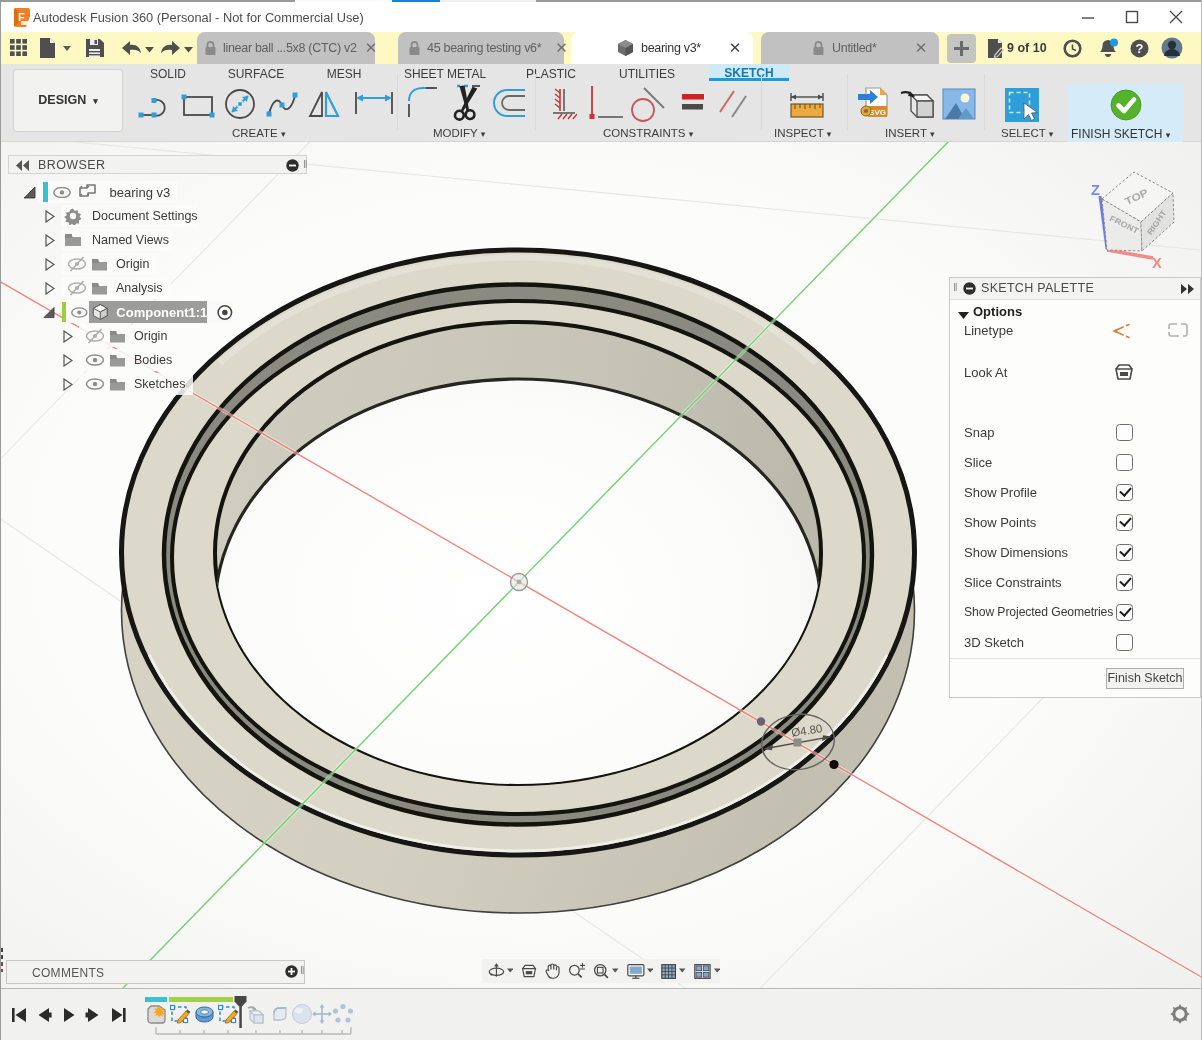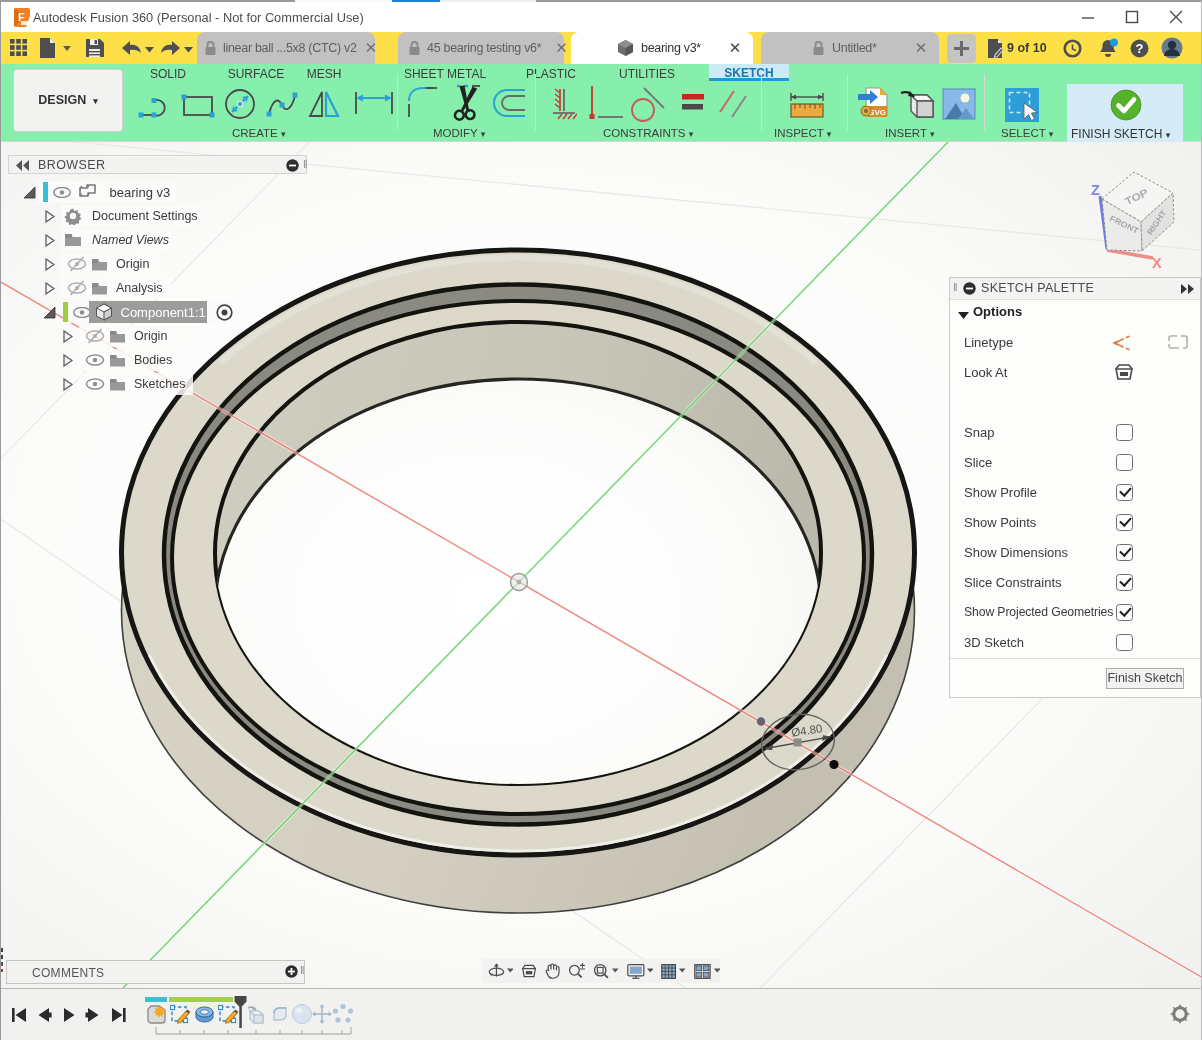--- a/index.html
+++ b/index.html
@@ -3,26 +3,26 @@
 <meta charset="utf-8">
 <style>
 *{margin:0;padding:0;box-sizing:border-box;}
 html,body{width:1202px;height:1040px;overflow:hidden;}
 body{font-family:"Liberation Sans",sans-serif;background:#fff;}
 #app{position:relative;width:1202px;height:1040px;background:#fff;overflow:hidden;border-left:1px solid #9a9a9a;border-right:1px solid #bbb;}
 .abs{position:absolute;}
 .seg{position:absolute;top:0;height:2px;}
 #titlebar{position:absolute;left:0;top:2px;width:1202px;height:30px;background:#fff;}
 #title-text{position:absolute;left:32px;top:8px;font-size:12.8px;color:#4d4d4d;}
-#tabbar{position:absolute;left:0;top:32px;width:1202px;height:32px;background:#fde047;}
+#tabbar{position:absolute;left:0;top:32px;width:1202px;height:32px;background:#fef9c3;}
 .doctab{position:absolute;top:0;height:32px;border-radius:8px 8px 0 0;background:#c1c1c1;display:flex;align-items:center;font-size:12.5px;letter-spacing:-0.3px;color:#5f5f5f;}
 .doctab svg{flex:0 0 auto;}
 .doctab .tx{white-space:nowrap;}
 .doctab .cl{margin-left:auto;font-size:15px;color:#6e6e6e;}
-#ribbon{position:absolute;left:0;top:64px;width:1202px;height:78px;background:#86efac;border-bottom:1px solid #d5d5d3;}
+#ribbon{position:absolute;left:0;top:64px;width:1202px;height:78px;background:#e5e5e5;border-bottom:1px solid #d5d5d3;}
 .rtab{position:absolute;top:0;height:20px;font-size:12px;color:#3c3c3c;text-align:center;line-height:20px;}
 .glabel{position:absolute;top:63px;font-size:11.5px;color:#3c3c3c;white-space:nowrap;}
 .gsep{position:absolute;top:10px;height:56px;width:1px;background:#d9d9d7;}
 .panelhead{background:#f2f2f1;border:1px solid #d4d4d2;}
 .brow{position:absolute;display:flex;align-items:center;height:22px;background:rgba(251,251,250,0.85);}
 .brow .t{font-size:13px;color:#3a3a3a;white-space:nowrap;}
 #palette{position:absolute;left:948px;top:277px;width:252px;height:421px;background:#fdfdfc;border:1px solid #c9c9c7;}
 .prow{position:absolute;left:0;width:100%;height:30px;}
 .prow .lab{position:absolute;left:14px;top:7px;font-size:13px;color:#3a3a3a;}
 #comments{position:absolute;left:5px;top:960px;width:299px;height:24px;background:#f2f2f1;border:1px solid #c6c6c4;}
@@ -146,21 +146,21 @@
       </svg>
  <svg class="abs" style="left:1160px;top:5px" width="22" height="22" viewBox="0 0 22 22">
         <circle cx="11" cy="11" r="10.5" fill="#64788f"></circle>
         <circle cx="11" cy="8" r="4.2" fill="#25303d"></circle>
         <path d="M3,19 a8,7 0 0 1 16,0 z" fill="#25303d"></path>
       </svg>
 </div>
 <div id="ribbon">
  <div class="rtab" style="left:144px;width:46px;">SOLID</div>
  <div class="rtab" style="left:222px;width:66px;">SURFACE</div>
- <div class="rtab" style="left:300px;width:46px;text-align:center;">MESH</div>
+ <div class="rtab" style="left:320px;width:46px;text-align:center;">MESH</div>
  <div class="rtab" style="left:395px;width:98px;">SHEET METAL</div>
  <div class="rtab" style="left:521px;width:58px;">PLASTIC</div>
  <div class="rtab" style="left:612px;width:68px;">UTILITIES</div>
  <div class="rtab" style="left:708px;width:80px;background:#cdeaf7;color:#1478b4;font-weight:bold;border-bottom:3px solid #1c9bd9;height:17px;line-height:18px;">SKETCH</div>
  <div class="abs" style="left:12px;top:5px;width:110px;height:63px;border:1px solid #d2d2d0;border-radius:4px;background:#f2f2f1;text-align:center;line-height:61px;font-size:12.5px;font-weight:bold;color:#333;">DESIGN&nbsp;&nbsp;<span style="font-size:9px;">▾</span></div>
  <div class="gsep" style="left:396px;"></div>
  <div class="gsep" style="left:534px;"></div>
  <div class="gsep" style="left:760px;"></div>
  <div class="gsep" style="left:846px;"></div>
  <div class="gsep" style="left:983px;"></div>
@@ -428,21 +428,21 @@
  <div class="t" style="font-size:12.5px;">Document Settings</div>
 </div>
 <div class="brow" style="left:60px;top:229px;width:110px;">
  <svg width="11" height="13" viewBox="0 0 11 13" style="margin-left:-17px;margin-right:9px;">
           <polygon points="2,1 10,6.5 2,12" fill="#f5f5f5" stroke="#555" stroke-width="1.2"></polygon>
         </svg>
  <svg width="18" height="14" viewBox="0 0 18 14" style="margin-right:10px;">
           <path d="M1,2 h6 l2,2 h8 v9 h-16 z" fill="#999"></path>
           <rect x="1" y="1" width="7" height="4" fill="#8a8a8a"></rect>
         </svg>
- <div class="t" style="font-size:12.5px;font-style:italic;">Named Views</div>
+ <div class="t" style="font-size:12.5px;">Named Views</div>
 </div>
 <div class="brow" style="left:60px;top:253px;width:98px;">
  <svg width="11" height="13" viewBox="0 0 11 13" style="margin-left:-17px;margin-right:12px;">
           <polygon points="2,1 10,6.5 2,12" fill="#f5f5f5" stroke="#555" stroke-width="1.2"></polygon>
         </svg>
  <svg width="20" height="16" viewBox="0 0 20 16" style="margin-right:4px;">
           <ellipse cx="10" cy="8" rx="8.5" ry="5" fill="none" stroke="#adadad" stroke-width="1.5"></ellipse>
           <circle cx="10" cy="8" r="2" fill="#adadad"></circle>
           <line x1="16.5" y1="1" x2="3.5" y2="15" stroke="#adadad" stroke-width="1.5"></line>
         </svg>
@@ -460,21 +460,21 @@
           <ellipse cx="10" cy="8" rx="8.5" ry="5" fill="none" stroke="#adadad" stroke-width="1.5"></ellipse>
           <circle cx="10" cy="8" r="2" fill="#adadad"></circle>
           <line x1="16.5" y1="1" x2="3.5" y2="15" stroke="#adadad" stroke-width="1.5"></line>
         </svg>
  <svg width="17" height="13" viewBox="0 0 17 13" style="margin-right:8px;">
           <path d="M1,2 h5.5 l2,2 h7.5 v8.5 h-15 z" fill="#999"></path>
           <rect x="1" y="1" width="6.5" height="4" fill="#8a8a8a"></rect>
         </svg>
  <div class="t" style="font-size:12.5px;">Analysis</div>
 </div>
-<div class="brow" style="left:62px;top:301px;width:170px;background:rgba(250,250,249,0.9);">
+<div class="brow" style="left:62px;top:301px;width:170px;background:rgba(250,250,249,0.9);font-weight:bold;">
  <svg width="13" height="13" viewBox="0 0 13 13" style="margin-left:-20px;margin-right:7px;">
           <polygon points="12,1 12,12 1,12" fill="#5a5a5a" stroke="#333" stroke-width="0.8"></polygon>
         </svg>
  <div style="width:4.5px;height:20px;background:#9ccf3a;margin-right:5px;"></div>
  <svg width="18" height="11" viewBox="0 0 18 11" style="margin-right:4px;">
           <ellipse cx="9" cy="5.5" rx="8.2" ry="5" fill="none" stroke="#8d8d8d" stroke-width="1.5"></ellipse>
           <circle cx="9" cy="5.5" r="2.2" fill="#8d8d8d"></circle>
         </svg>
  <div style="position:absolute;left:26px;top:0;width:118px;height:22px;background:#9c9c9a;"></div>
  <svg width="18" height="18" viewBox="0 0 18 18" style="margin-right:8px;position:relative;">
@@ -540,21 +540,21 @@
           </svg>
   <div class="abs" style="left:31px;top:3px;font-size:12.5px;color:#4a4a4a;letter-spacing:0.3px;">SKETCH PALETTE</div>
   <svg class="abs" style="left:230px;top:6px" width="14" height="10" viewBox="0 0 14 10">
             <path d="M1,0 L7,5 L1,10 Z M8,0 L14,5 L8,10 Z" fill="#333"></path>
           </svg>
  </div>
  <div class="abs" style="left:8px;top:28px;"><svg width="11" height="9" viewBox="0 0 11 9">
             <polygon points="0,1 11,1 5.5,8" fill="#222"></polygon>
           </svg></div>
  <div class="abs" style="left:23px;top:26px;font-size:13px;font-weight:bold;color:#222;">Options</div>
- <div class="prow" style="top:50px;text-align:right;">
+ <div class="prow" style="top:38px;text-align:right;">
           <div class="lab">Linetype</div>
   <svg class="abs" style="left:160px;top:6px" width="24" height="18" viewBox="0 0 24 18">
             <path d="M4,9 L20,2" stroke="#e07b39" stroke-width="1.6" stroke-dasharray="4 2.5"></path>
             <path d="M4,9 L20,16" stroke="#e07b39" stroke-width="1.6" stroke-dasharray="4 2.5"></path>
             <path d="M10,6.5 l-6,2.5 6,2.5" fill="none" stroke="#e07b39" stroke-width="1.4"></path>
           </svg>
   <svg class="abs" style="left:216px;top:5px" width="24" height="19" viewBox="0 0 24 19">
             <path d="M3,8 v-3 a2,2 0 0 1 2,-2 h6 m4,0 h4 a2,2 0 0 1 2,2 v8 a2,2 0 0 1 -2,2 h-2 m-4,0 h-8 a2,2 0 0 1 -2,-2 v-2" fill="none" stroke="#b0b0ae" stroke-width="1.6"></path>
           </svg>
  </div>

